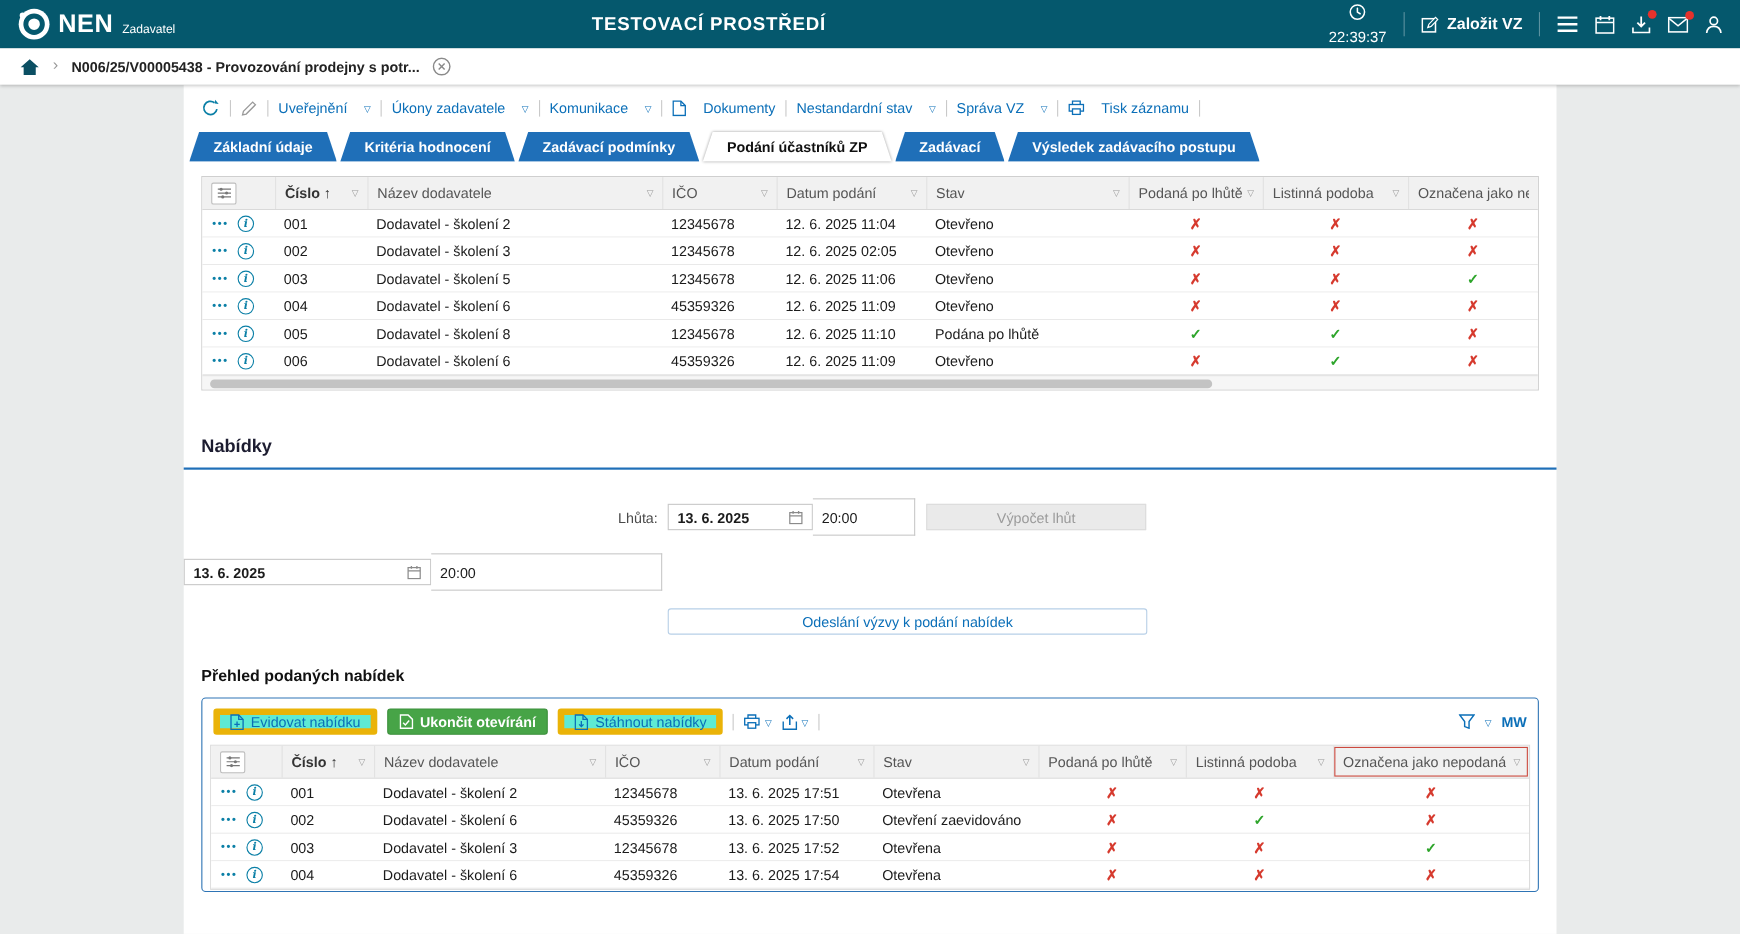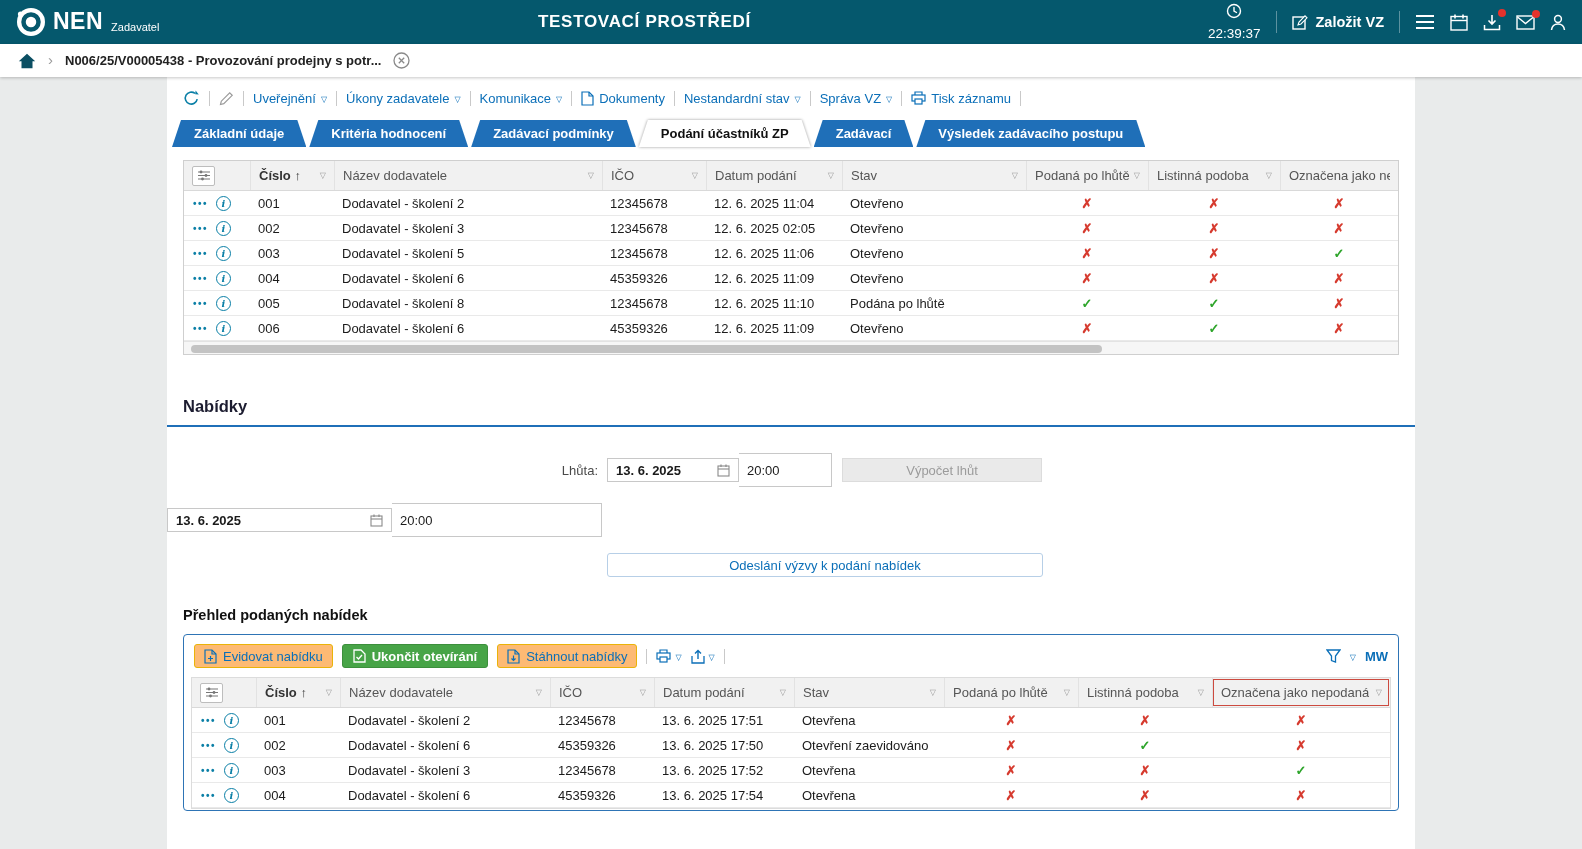--- a/index.html
+++ b/index.html
@@ -25,21 +25,21 @@
   .crumbbar { height:33px; background:#fff; display:flex; align-items:center; gap:12px; padding:0 18px; box-shadow:0 1px 3px rgba(0,0,0,.22); position:relative; z-index:3; }
   .crumb-chevron { color:#9a9a9a; font-size:15px; margin-top:-2px; }
   .crumb-text { font-weight:bold; font-size:13px; color:#222; }
 
   
   .content { width:1248px; margin:0 auto; background:#fff; height:772px; position:relative; z-index:1; }
 
   .rec-toolbar { display:flex; align-items:center; gap:9px; padding:13px 16px 9px; }
   .rt-icon { display:inline-flex; align-items:center; cursor:pointer; }
   .rt-sep { width:1px; height:15px; background:#c9c9c9; flex:none; }
-  .rt-item { display:inline-flex; align-items:center; gap:5px; color:#0b6fb8; font-size:13px; cursor:pointer; white-space:nowrap; }
+  .rt-item { display:inline-flex; align-items:center; gap:15px; color:#0b6fb8; font-size:13px; cursor:pointer; white-space:nowrap; }
   .caret { font-size:8px; color:#0b6fb8; margin-top:2px; }
   .ic { display:inline-flex; align-items:center; }
 
   
   .tabs { display:flex; margin:5px 0 0 5px; height:27px; }
   .tab { position:relative; z-index:0; padding:0 22px; display:flex; align-items:center; color:#fff; font-weight:bold; font-size:13px; margin-right:3px; cursor:pointer; white-space:nowrap; }
   .tab::before { content:""; position:absolute; inset:0; background:#1f6fb8; clip-path:polygon(9px 0, calc(100% - 9px) 0, 100% 100%, 0 100%); z-index:-1; }
   .tab.active { color:#101010; filter:drop-shadow(0 0 1.5px rgba(0,0,0,.4)); }
   .tab.active::before { background:#fff; }
 
@@ -79,21 +79,21 @@
   .w-date1 { width:132px; } .w-time1 { width:93px; }
   .w-date2 { width:225px; } .w-time2 { width:210px; }
   .calc-btn { margin-left:10px; width:200px; height:24px; background:#eaeaea; border:1px solid #dcdcdc; color:#9b9b9b; display:flex; align-items:center; justify-content:center; }
   .send-btn { margin:2px 0 0 440px; width:436px; height:24px; border:1px solid #b7cfe7; border-radius:3px; background:#fff; color:#0b6fb8; display:flex; align-items:center; justify-content:center; cursor:pointer; }
   .alert { margin:22px 0 0 440px; color:#e3000f; font-weight:bold; }
   .overview-title { margin:30px 16px 11px; font-size:14.5px; font-weight:bold; color:#111; }
 
   
   .panel { margin:0 16px; border:1px solid #2e74b5; border-radius:4px; padding:7px 7px 1px; background:#fff; }
   .panel-toolbar { display:flex; align-items:center; gap:9px; padding:2px 3px 9px; }
-  .chip { display:inline-flex; align-items:center; gap:6px; border:1px solid #eab308; border-radius:3px; height:24px; padding:0 9px; color:#0b6fb8; background:#fdba74; cursor:pointer; }
+  .chip { display:inline-flex; align-items:center; gap:6px; border:6px solid #eab308; border-radius:3px; height:24px; padding:0 9px; color:#0b6fb8; background:#5eead4; cursor:pointer; }
   .chip-green { display:inline-flex; align-items:center; gap:6px; border:1px solid #3c8f3c; border-radius:3px; height:24px; padding:0 10px; color:#fff; background:#47a447; font-weight:bold; cursor:pointer; }
   .icon-group { display:inline-flex; align-items:center; gap:4px; color:#0b6fb8; cursor:pointer; }
   .pt-right { margin-left:auto; display:flex; align-items:center; gap:9px; color:#0b6fb8; }
   .mw { font-weight:bold; cursor:pointer; }
   .table2-box { border:1px solid #dcdcdc; }
 </style>
 </head>
 <body>
 
 <div class="page">

